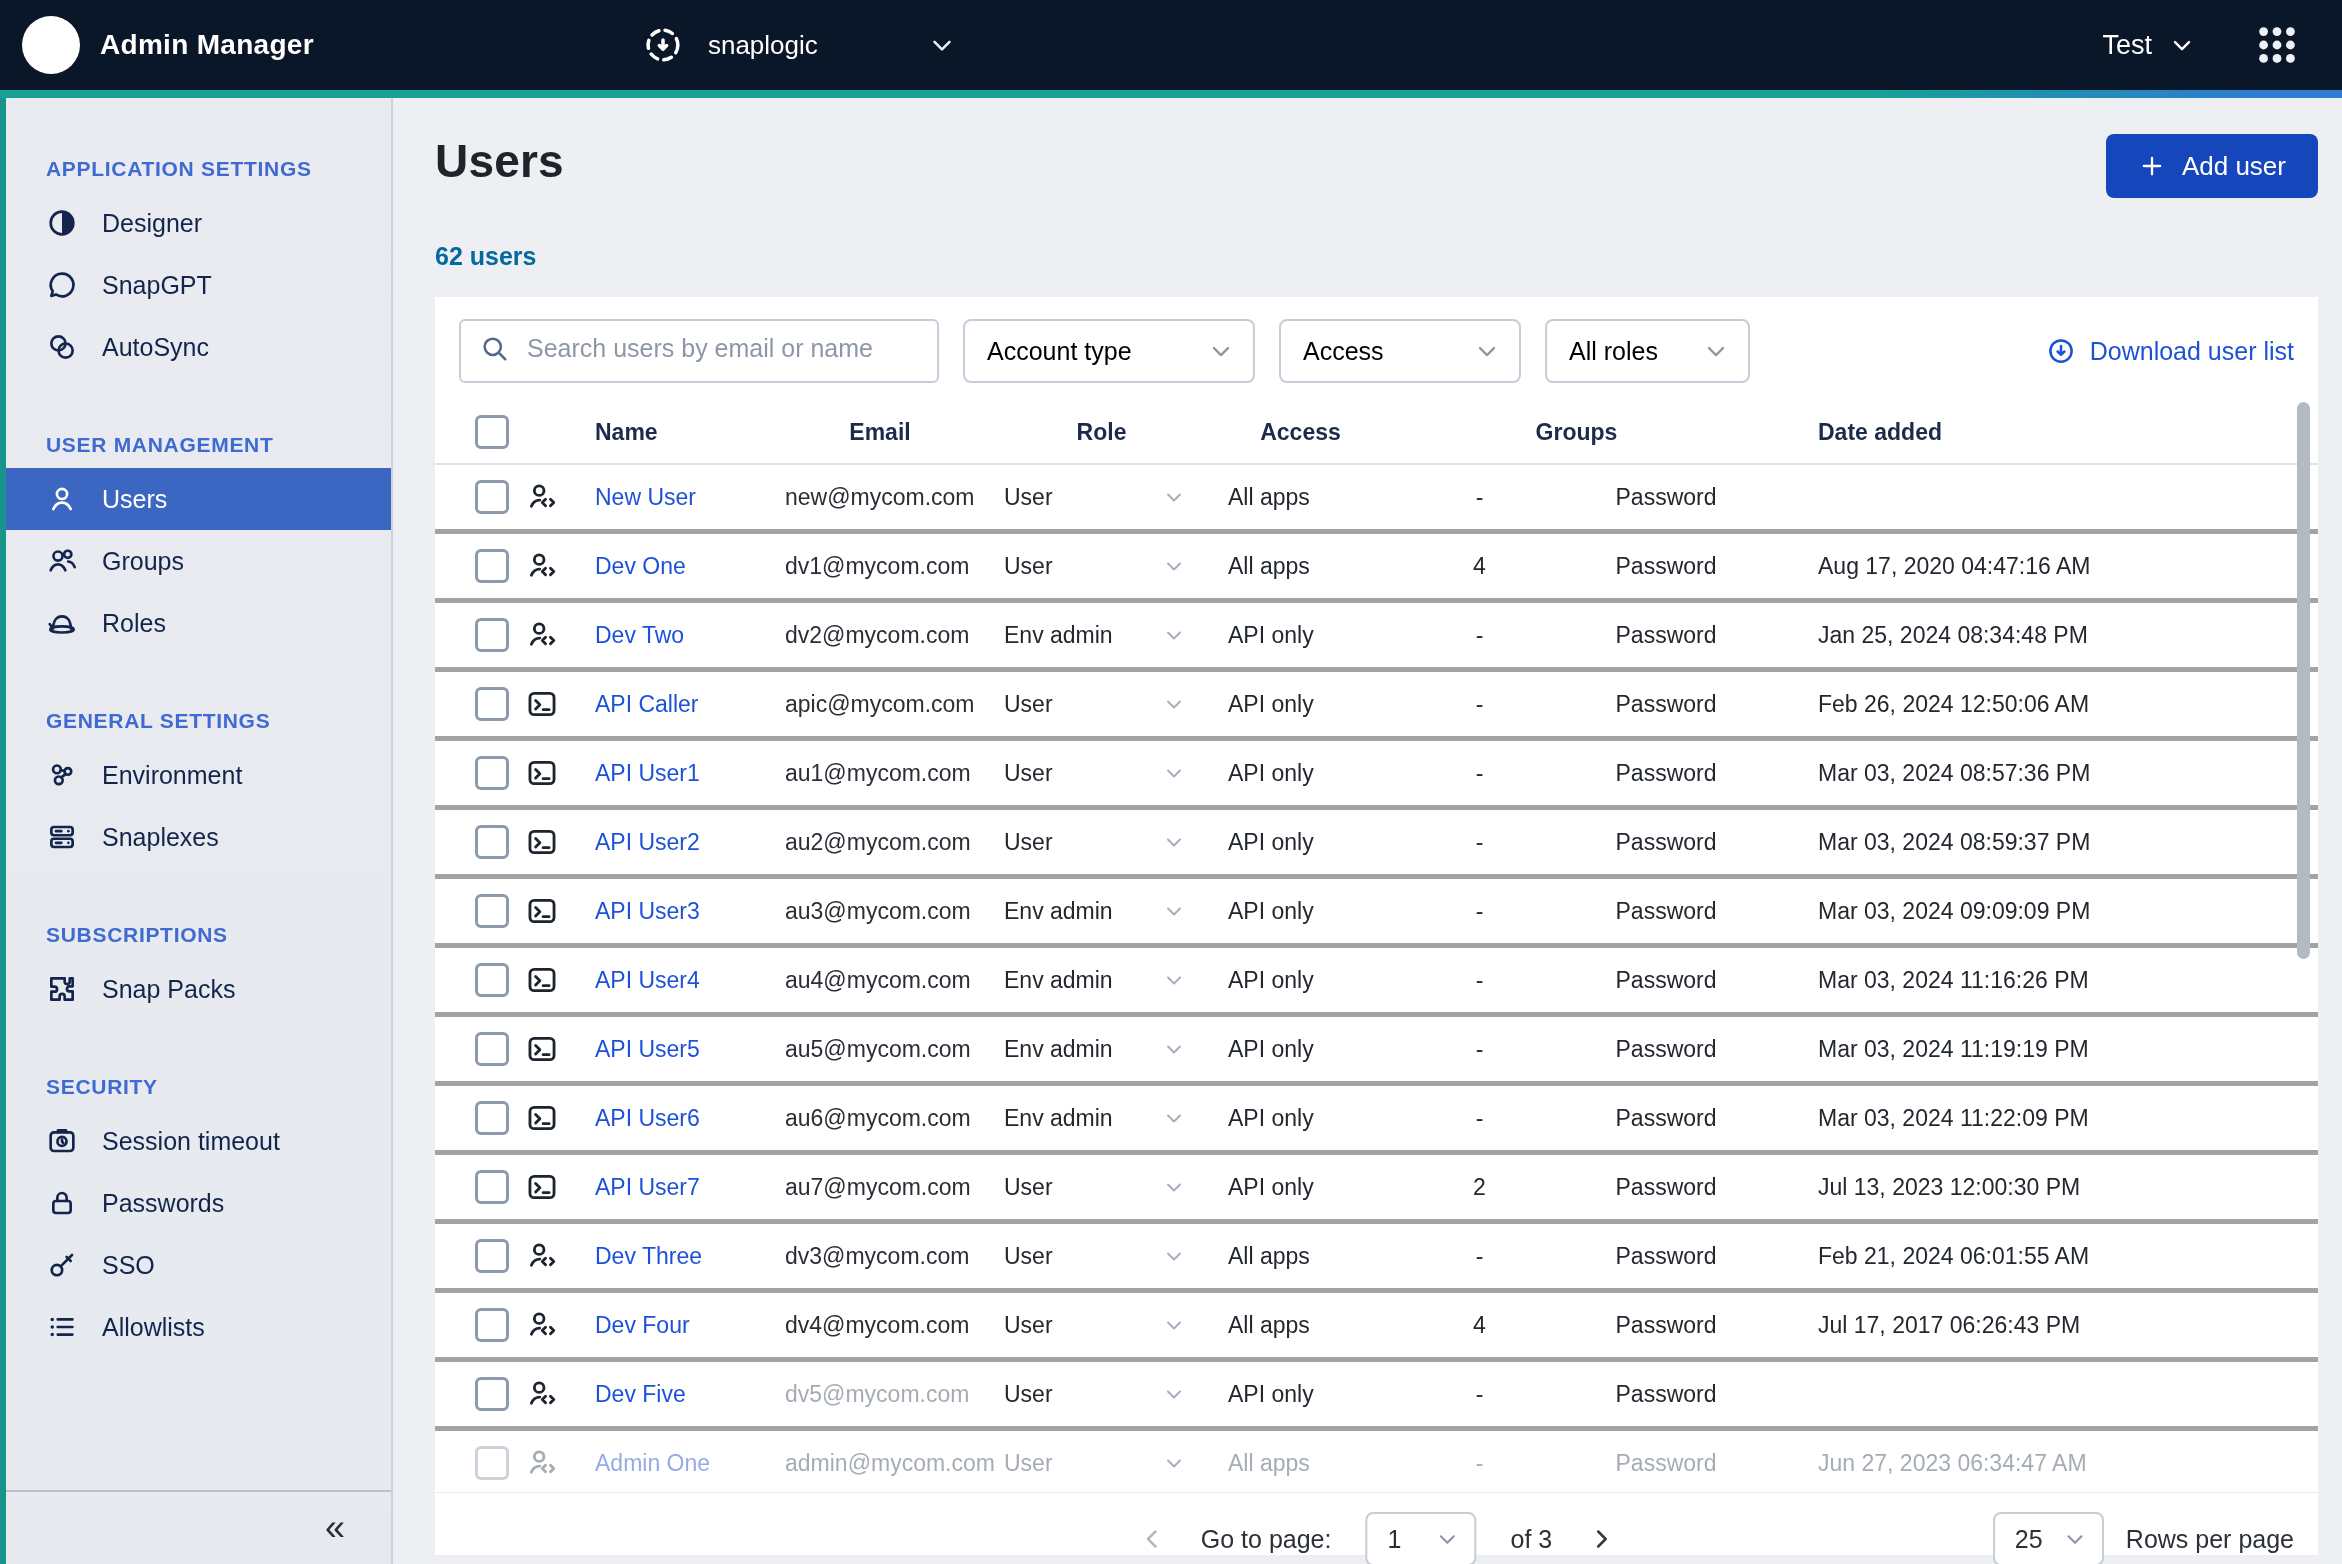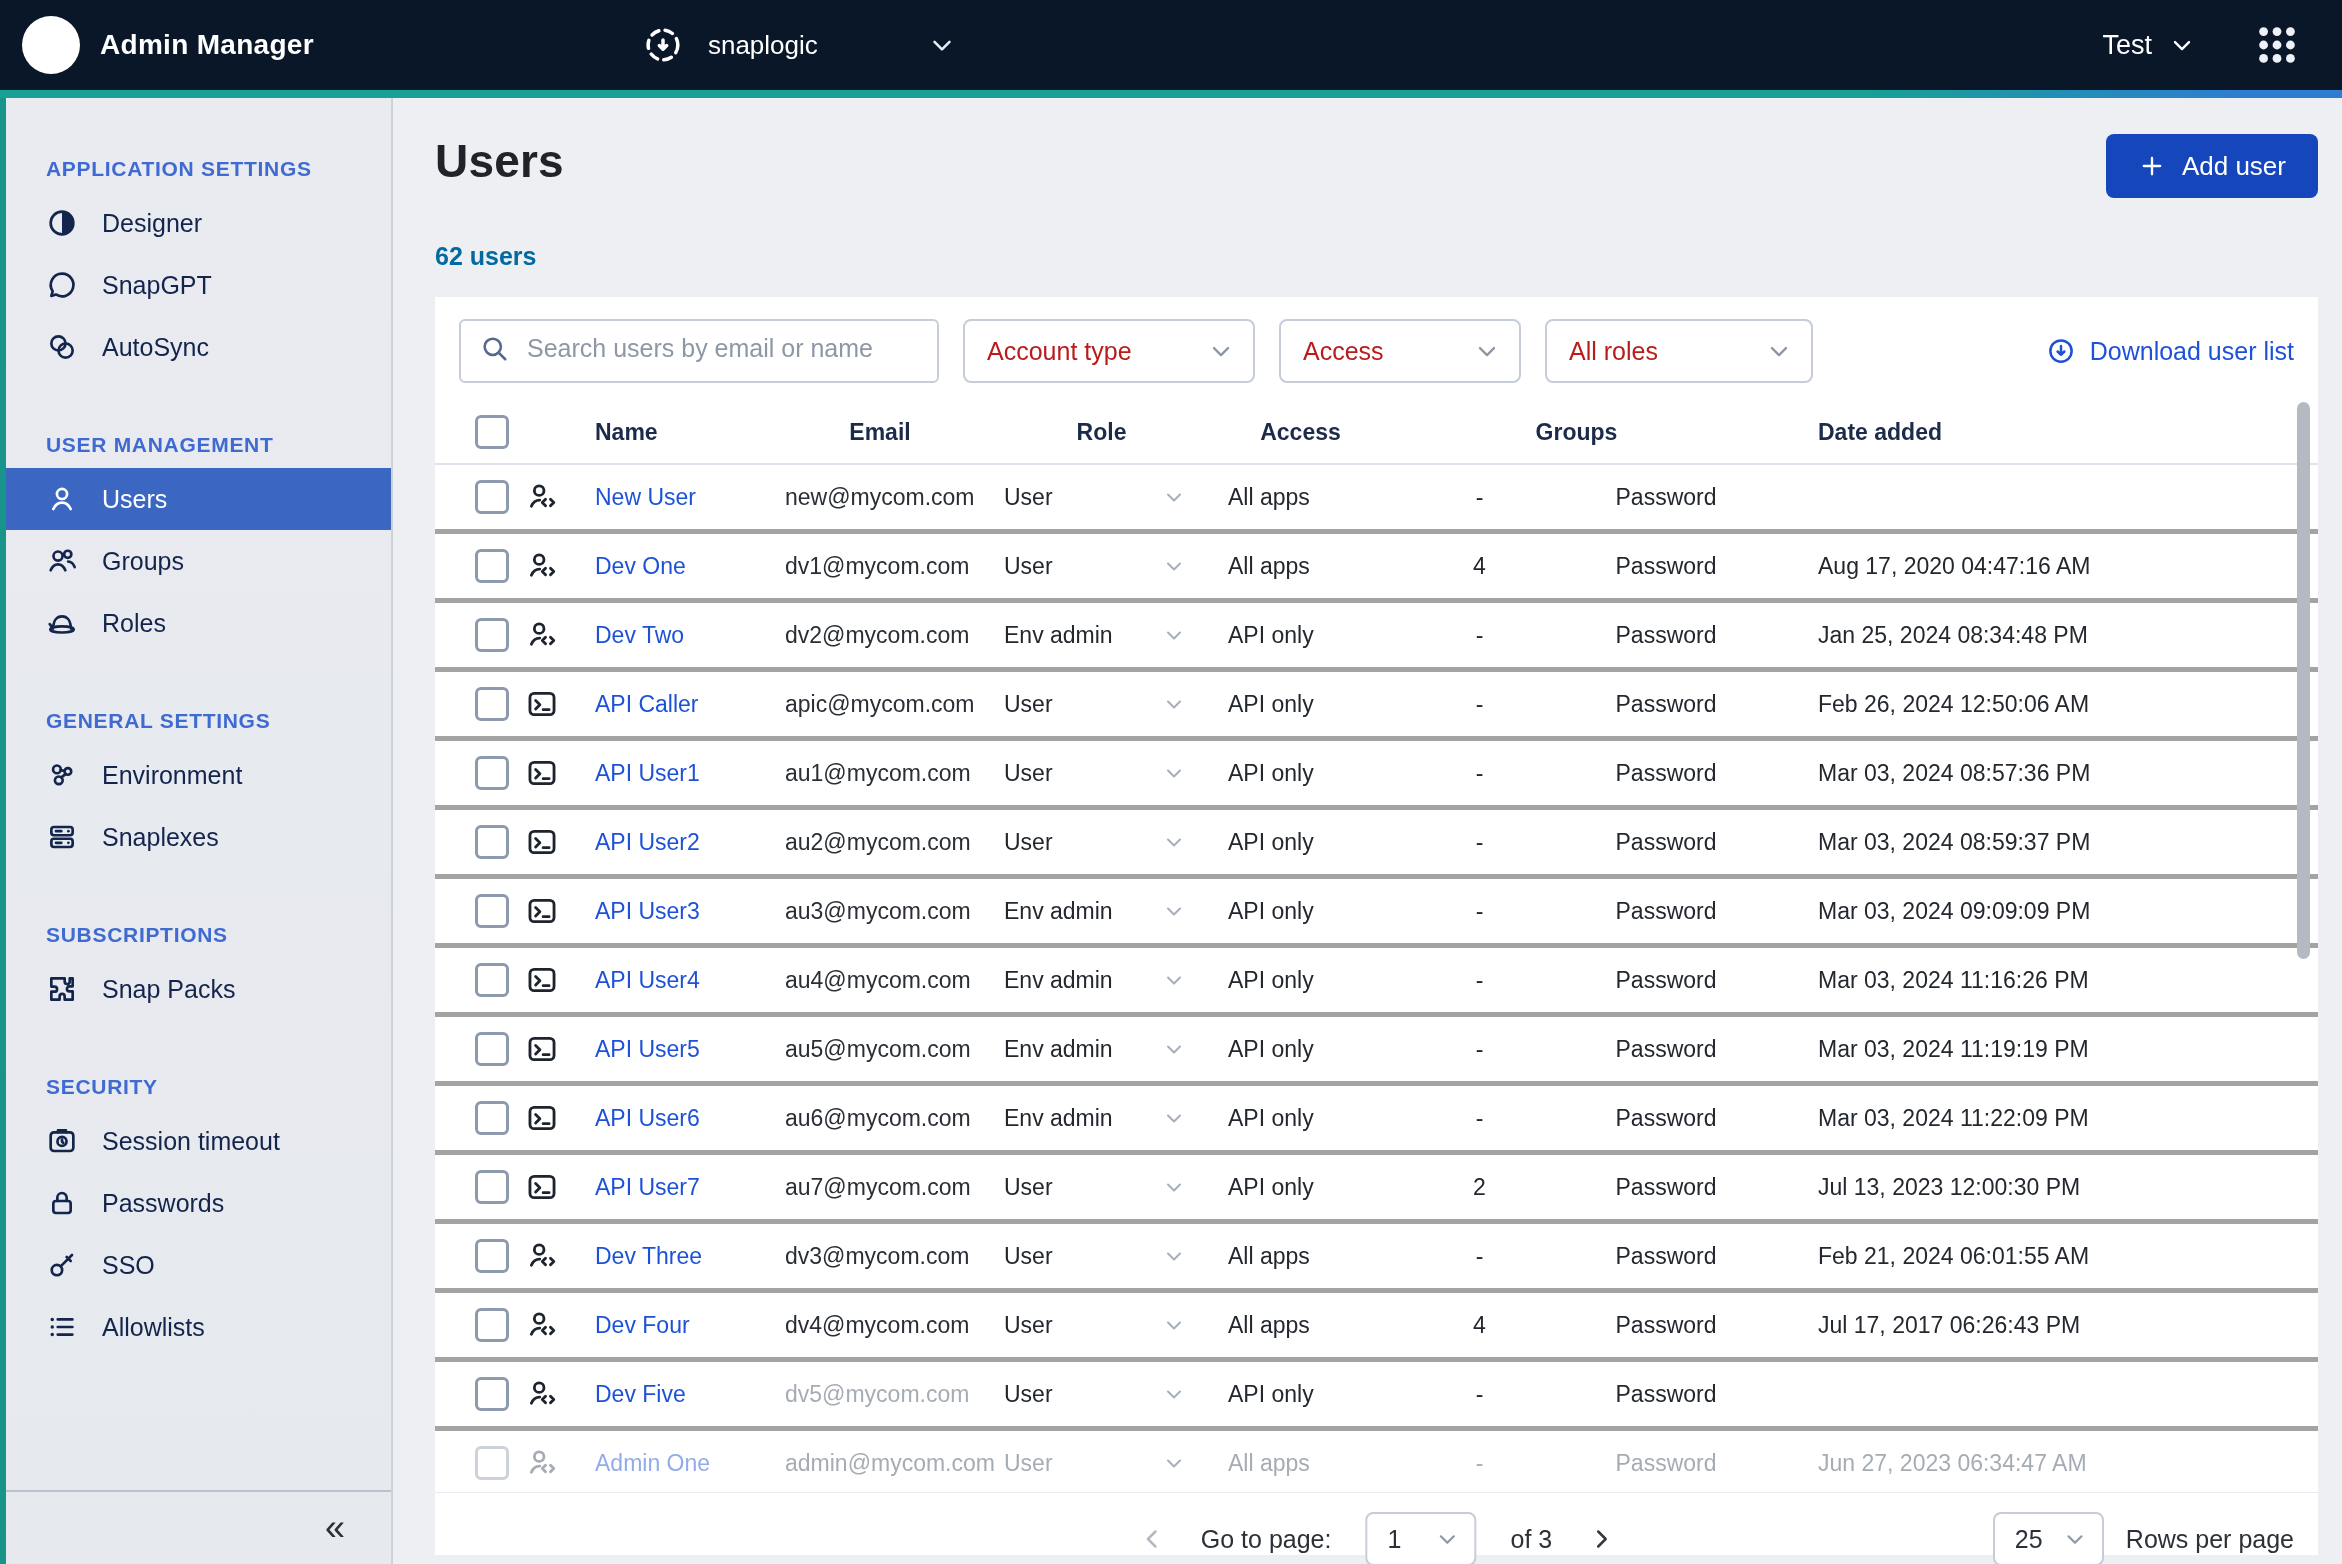--- a/index.html
+++ b/index.html
@@ -56,23 +56,23 @@
 
   
   .filter-row{display:flex;align-items:center;gap:24px;padding:22px 24px 18px 24px}
   .search{width:480px;height:64px;box-sizing:border-box;border:2px solid #c6cdd8;border-radius:6px;
           display:flex;align-items:flex-start;padding:12px 18px;color:#55698e}
   .search input{border:none;outline:none;flex:1;font-size:25px;margin-left:16px;color:#2c3138;
                 font-family:inherit;background:transparent}
   .search input::placeholder{color:#8d97a6}
   .select{height:64px;box-sizing:border-box;border:2px solid #c6cdd8;border-radius:8px;
           display:flex;align-items:center;justify-content:space-between;cursor:pointer;
-          padding:0 18px 0 22px;font-size:25px;color:#b91c1c;background:#fff}
+          padding:0 18px 0 22px;font-size:25px;color:#000000;background:#fff}
   .select .chev{color:#8d97a6}
-  .sel-account{width:292px}.sel-access{width:242px}.sel-roles{width:268px}
+  .sel-account{width:292px}.sel-access{width:242px}.sel-roles{width:205px}
   .download{margin-left:auto;display:flex;align-items:center;color:#1d52d8;font-size:25px;
             cursor:pointer;white-space:nowrap}
   .download .icon-wrap{margin-right:14px;display:flex}
 
   
   .thead{display:grid;grid-template-columns:60px 60px 189px 224px 144px 75px 179px 373px 1fr;
          align-items:center;height:62px;padding-left:24px;border-bottom:2px solid #dfe4ec;
          font-size:23px;font-weight:700;color:#1c2b4a}
   .thead .h-name{padding-left:16px}
   .thead .h-center{text-align:center}

